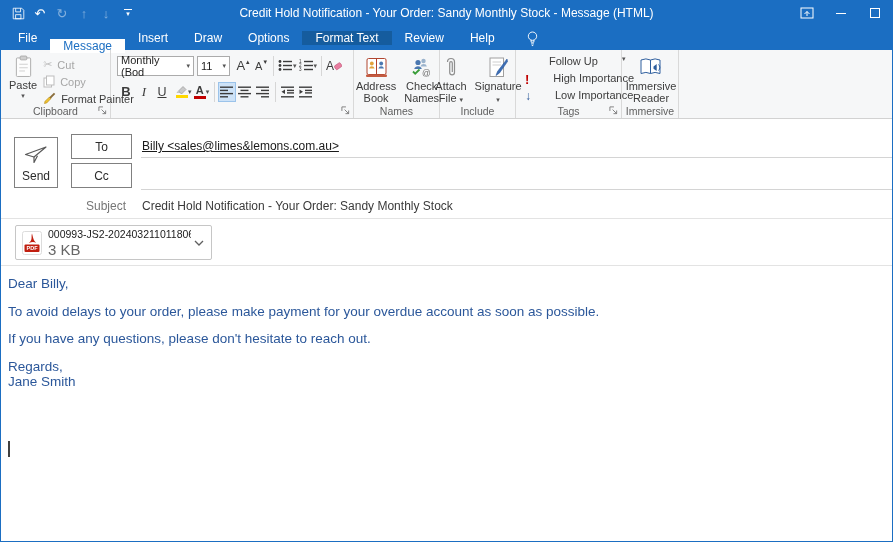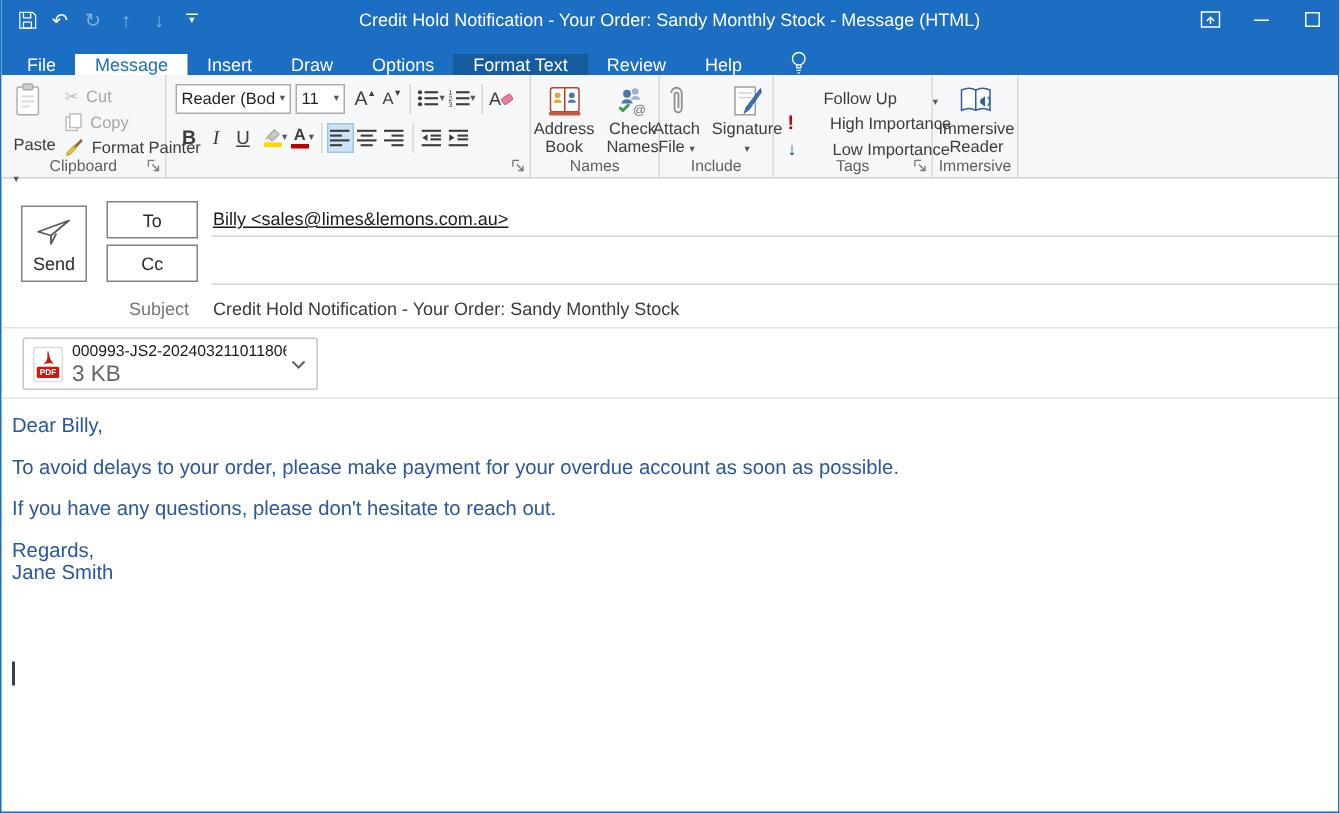--- a/index.html
+++ b/index.html
@@ -18,39 +18,39 @@
   .qat-more .bar { width:8px; height:1px; background:#fff; margin-bottom:1px; }
   .qat-more .chev { font-size:7px; line-height:6px; color:#fff; }
   .win-title { position:absolute; left:0; right:0; top:0; height:26px; line-height:26px; text-align:center;
                font-size:12px; color:#fff; pointer-events:none; z-index:1; }
   .win-controls { margin-left:auto; display:flex; z-index:2; }
   .win-btn { width:34px; height:26px; display:flex; align-items:center; justify-content:center; }
   .min-glyph { width:10px; height:1px; background:#fff; }
   .max-glyph { width:10px; height:10px; border:1px solid #fff; }
 
   
-  .tabs { height:24px; background:#1b6ec2; display:flex; align-items:flex-end; padding-left:4px; }
+  .tabs { height:24px; background:#1b6ec2; display:flex; align-items:center; padding-left:4px; }
   .tab { padding:0 13px; font-size:12px; color:#fff; display:flex; align-items:center; cursor:default; }
   .tab.selected { background:#fff; color:#1b6ec2;margin-top:16px; }
   .tab.highlighted { background:#155c9e; }
   .tellme { display:flex; align-items:center; gap:7px; padding:0 10px; margin-left:8px; font-size:12px; color:#fff; }
 
   
   .ribbon { height:69px; background:#f6f7f8; border-bottom:1px solid #d2d2d2; display:flex; }
   .grp { position:relative; height:100%; border-right:1px solid #d9d9d9; flex:none; }
   .grp-label { position:absolute; bottom:1px; left:0; right:0; text-align:center; font-size:10.5px; color:#5f5f5f; }
   .launcher { position:absolute; right:2px; bottom:2px; width:11px; height:11px; display:flex; align-items:center; justify-content:center; }
   .grp-filler { flex:1; border-right:none; }
   .icon-lbl { font-size:11px; color:#3c3c3c; line-height:12px; text-align:center; }
   .caret { font-size:7px; color:#555; line-height:7px; }
   .vsep { width:1px; height:20px; background:#d6d6d6; margin:0 3px; align-self:center; }
 
   
   .clip-wrap { display:flex; padding:5px 2px 15px 8px; }
-  .paste-btn { width:36px; display:flex; flex-direction:column; gap:13px; }
+  .paste-btn { width:36px; display:flex; flex-direction:column; align-items:center; gap:1px; }
   .clip-col { margin-left:6px; display:flex; flex-direction:column; justify-content:flex-start; padding-top:1px; }
   .small-btn { height:17px; display:flex; align-items:center; gap:5px; font-size:11px; color:#3c3c3c; white-space:nowrap; }
   .small-btn.disabled { color:#a6a6a6; }
   .scissors { font-size:11px; color:#bdbdbd; }
 
   
   .bt-wrap { padding:4px 4px 15px 6px; }
   .bt-row { display:flex; align-items:center; height:23px; }
   .combo { height:20px; background:#fff; border:1px solid #ababab; display:flex; align-items:center;
            font-size:11px; color:#1f1f1f; padding:0 3px; justify-content:space-between; }
@@ -68,21 +68,21 @@
   .color-stack .bar { width:12px; height:3px; margin-top:1px; }
 
   
   .big-row { display:flex; padding:4px 4px 15px 6px; }
   .big-btn { display:flex; flex-direction:column; align-items:center; padding:1px 3px; }
   .big-btn .ic { height:25px; display:flex; align-items:center; justify-content:center; }
   .big-btn .icon-lbl { max-width:52px; }
 
   
   .tags-wrap { padding:5px 4px 15px 9px; display:flex; flex-direction:column; }
-  .tag-row { height:17px; display:flex; align-items:flex-end; gap:24px; font-size:11px; color:#3c3c3c; white-space:nowrap; }
+  .tag-row { height:17px; display:flex; align-items:flex-start; gap:24px; font-size:11px; color:#3c3c3c; white-space:nowrap; }
 
   
   .send-btn { position:absolute; left:13px; top:137px; width:44px; height:51px; border:1px solid #808080;
               background:#fff; display:flex; flex-direction:column; align-items:center; justify-content:space-between;
               padding:6px 0 4px; }
   .send-btn .lbl { font-size:12px; color:#2b2b2b; }
   .field-btn { position:absolute; left:70px; width:61px; height:25px; border:1px solid #808080; background:#fff;
                display:flex; align-items:center; justify-content:center; font-size:12px; color:#2b2b2b; }
   .to-btn { top:134px; } .cc-btn { top:163px; }
   .field-line { position:absolute; left:140px; right:0; height:1px; background:#d4d4d4; }
@@ -221,21 +221,21 @@
             <path d="M1 1 H5.5 M1 1 V5.5" stroke="#777" fill="none"></path>
             <path d="M4 4 L8.5 8.5 M8.5 5 V8.5 H5" stroke="#777" fill="none"></path>
           </svg>
       </div>
     </div>
 
     <div class="grp" style="width:243px">
       <div class="bt-wrap">
         <div class="bt-row">
           <div class="combo fontname">
-            <span>Reader (Bod</span>
+            <span>Monthly (Bod</span>
             <span class="caret">▾</span>
           </div>
           <div class="combo fontsize">
             <span>11</span>
             <span class="caret">▾</span>
           </div>
           <div class="rbtn" style="margin-left:4px">
             <span class="glyphA" style="font-size:13px">A</span>
               <span class="tinyarrow">▴</span>
           </div>

